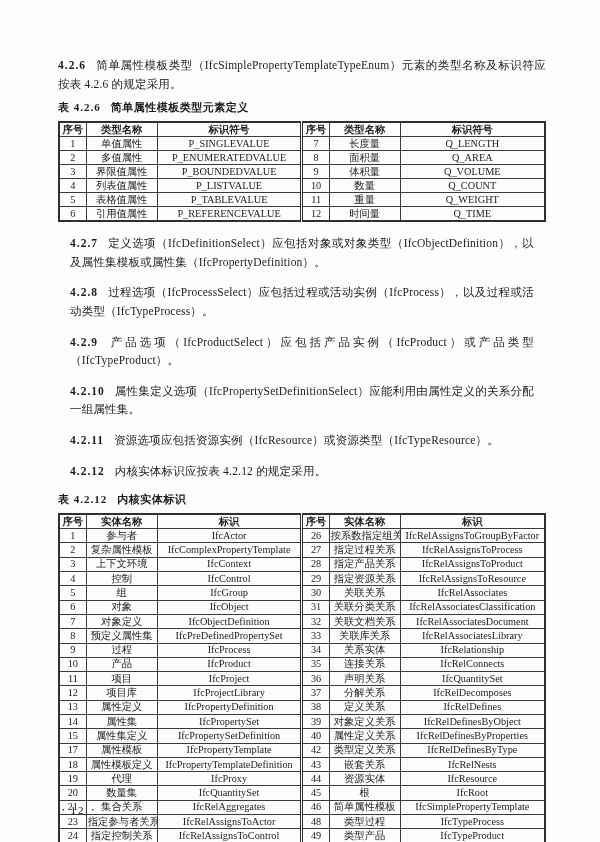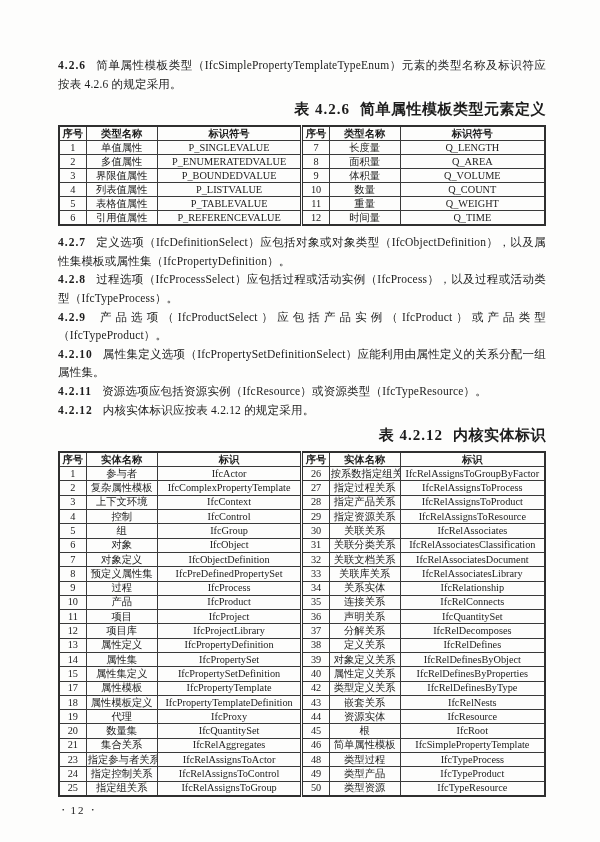--- a/index.html
+++ b/index.html
@@ -16,23 +16,23 @@
   .content{position:absolute;left:58px;top:56px;width:488px;}
   p.clause{
     margin:0;
     font-size:11.5px;
     line-height:18.6px;
     text-align:justify;
     letter-spacing:0.2px;
   }
   p.clause .num{font-weight:bold;margin-right:10px;letter-spacing:1px;}
   .tbl-caption{
-    text-align:right;
+    text-align:left;
     font-weight:bold;
-    font-size:15px;
+    font-size:11px;
     margin:7px 0 6px 0;
     letter-spacing:0.5px;
   }
   .tbl-caption .cap-no{margin-right:10px;letter-spacing:1px;}
   table{
     width:100%;
     border-collapse:collapse;
     table-layout:fixed;
     border:2px solid #2f2f2f;
     margin:0 0 7px 0;
@@ -59,21 +59,21 @@
   .t4212 td{height:13.3px;}
   .footer{
     position:absolute;
     left:62px;top:804px;
     font-size:11px;
     letter-spacing:2px;
     color:#222;
   }
   .footer .dot{font-size:7px;vertical-align:2px;letter-spacing:0;}
   .footer .pg{margin:0 6px;}
-  .para-block p.clause{margin:0;}
+  .para-block p.clause{margin:12px;}
 </style>
 </head>
 <body>
 
 <div class="page">
   <div class="content">
 
     <p class="clause">
       <span class="num">4.2.6</span><span>简单属性模板类型（IfcSimplePropertyTemplateTypeEnum）元素的类型名称及标识符应按表 4.2.6 的规定采用。</span>
     </p>

